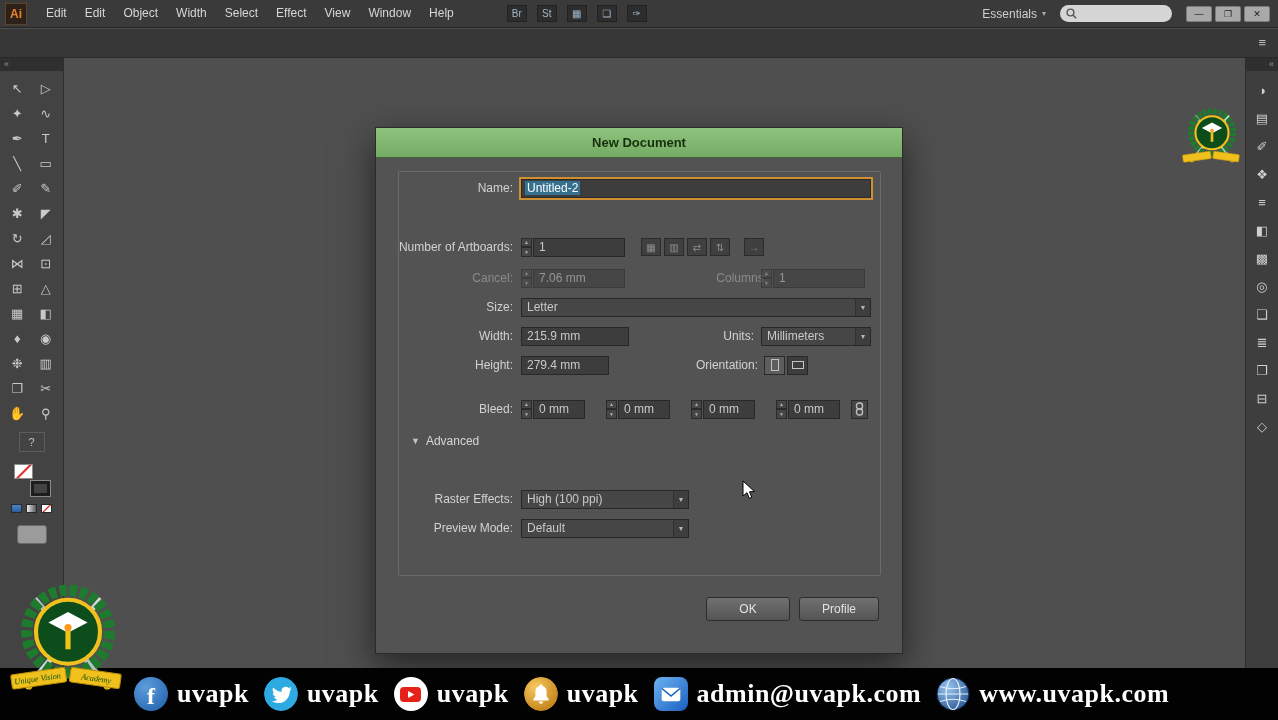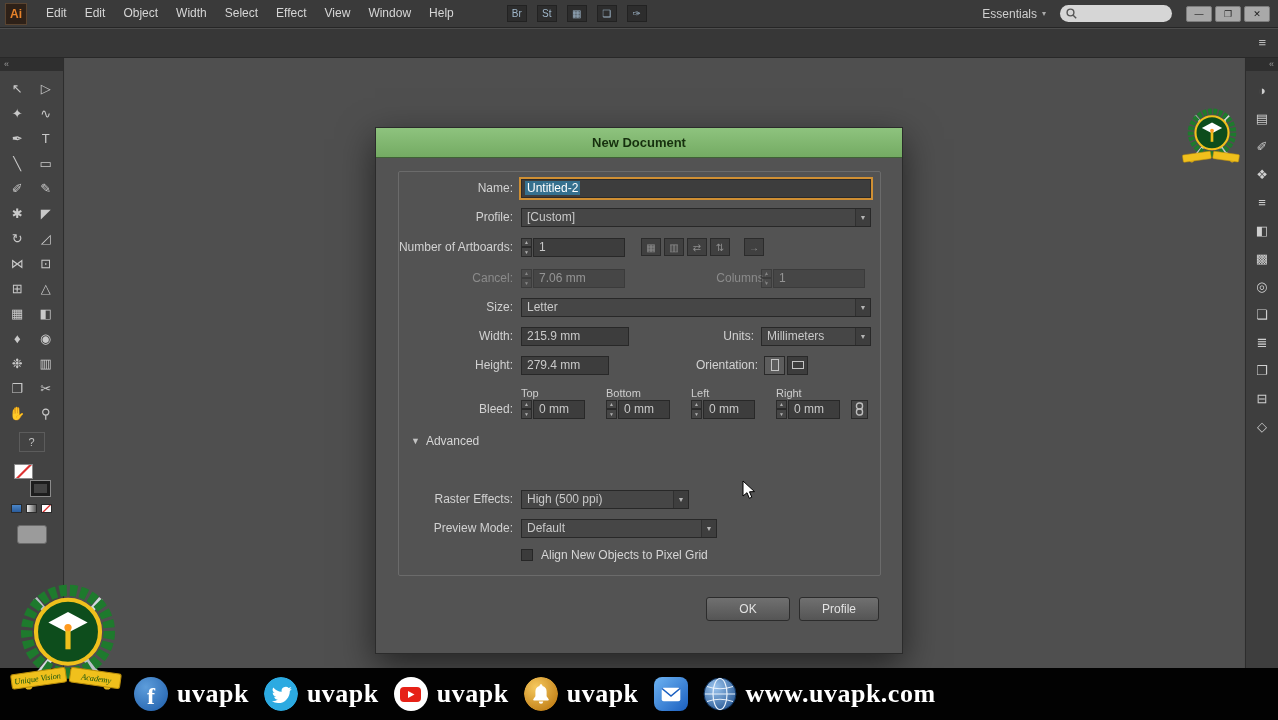--- a/index.html
+++ b/index.html
@@ -278,27 +278,20 @@
     <div class="dialog-title">New Document</div>
     <div class="group-box"></div>
 
     <div class="row" style="top:50px">
       <span class="lbl">Name:</span>
       <div class="name-box">
         <span class="name-sel">Untitled-2</span>
       </div>
     </div>
 
-    <div class="row" style="top:79px">
-      <span class="lbl">Profile:</span>
-      <div class="sel" style="width:350px">
-        <span>[Custom]</span>
-        <span class="sel-arrow">▼</span>
-      </div>
-    </div>
 
     <div class="row" style="top:109px; position:absolute">
       <span class="lbl">Number of Artboards:</span>
       <span class="stepper">
         <i>▲</i>
           <i>▼</i>
       </span>
       <div class="txt" style="width:92px">
         <span>1</span>
       </div>
@@ -358,26 +351,20 @@
       </div>
       <span class="lbl" style="position:absolute; left:255px; width:123px; margin:4px">Orientation:</span>
       <span class="orient-btn active" style="position:absolute; left:388px">
           <span class="page-portrait"></span>
         </span>
       <span class="orient-btn" style="position:absolute; left:411px">
           <span class="page-landscape"></span>
         </span>
     </div>
 
-    <div style="position:absolute; top:259px; left:0; width:100%; height:13px">
-      <span class="bleed-head" style="left:145px">Top</span>
-      <span class="bleed-head" style="left:230px">Bottom</span>
-      <span class="bleed-head" style="left:315px">Left</span>
-      <span class="bleed-head" style="left:400px">Right</span>
-    </div>
 
     <div class="row" style="top:271px; position:absolute">
       <span class="lbl">Bleed:</span>
       <span class="stepper" style="position:absolute; left:145px">
           <i>▲</i>
           <i>▼</i>
         </span>
       <div class="txt" style="position:absolute; left:157px; width:52px">
           <span>0 mm</span>
         </div>
@@ -412,37 +399,33 @@
 
     <div class="row" style="top:303px; padding-left:35px">
       <span class="adv-tri">▼</span>
       <span>Advanced</span>
     </div>
 
 
     <div class="row" style="top:361px">
       <span class="lbl">Raster Effects:</span>
       <div class="sel" style="width:168px">
-        <span>High (500 ppi)</span>
+        <span>High (100 ppi)</span>
         <span class="sel-arrow">▼</span>
       </div>
     </div>
 
     <div class="row" style="top:390px">
       <span class="lbl">Preview Mode:</span>
-      <div class="sel" style="width:196px">
+      <div class="sel" style="width:168px">
         <span>Default</span>
         <span class="sel-arrow">▼</span>
       </div>
     </div>
 
-    <div class="row" style="top:417px; padding-left:145px">
-      <span class="checkbox"></span>
-      <span>Align New Objects to Pixel Grid</span>
-    </div>
 
     <div class="btn" style="top:469px; left:330px; width:84px">OK</div>
     <div class="btn" style="top:469px; left:423px; width:80px">Profile</div>
   </div>
 
   <svg class="cursor" width="14" height="20" viewBox="0 0 14 20">
     <path d="M1 1 L1 16 L5 12.7 L7.3 18.3 L9.8 17.2 L7.5 11.8 L12.5 11.6 Z" fill="#fff" stroke="#000" stroke-width="1"></path>
   </svg>
 
   <div class="footer">
@@ -482,20 +465,21 @@
       </svg>
       <span class="f-label">uvapk</span>
     </div>
     <div class="f-item">
       <span class="fi ic-mail">
         <svg width="20" height="15" viewBox="0 0 20 15">
           <rect x="0.7" y="0.7" width="18.6" height="13.6" rx="2" fill="#fff"></rect>
           <path d="M1 1.5 L10 9 L19 1.5" fill="none" stroke="#1a5fc0" stroke-width="1.6"></path>
         </svg>
       </span>
+      <span class="f-label">admin@uvapk.com</span>
     </div>
     <div class="f-item">
       <svg class="fi" viewBox="0 0 34 34" width="34" height="34">
         <defs>
             <radialGradient id="globeg" cx="35%" cy="30%" r="85%">
           <stop offset="0%" stop-color="#9cc5ef"></stop>
               <stop offset="100%" stop-color="#1d4f8d"></stop>
         </radialGradient>
           </defs>
         <circle cx="17" cy="17" r="16" fill="url(#globeg)" stroke="#0e2f57"></circle>

